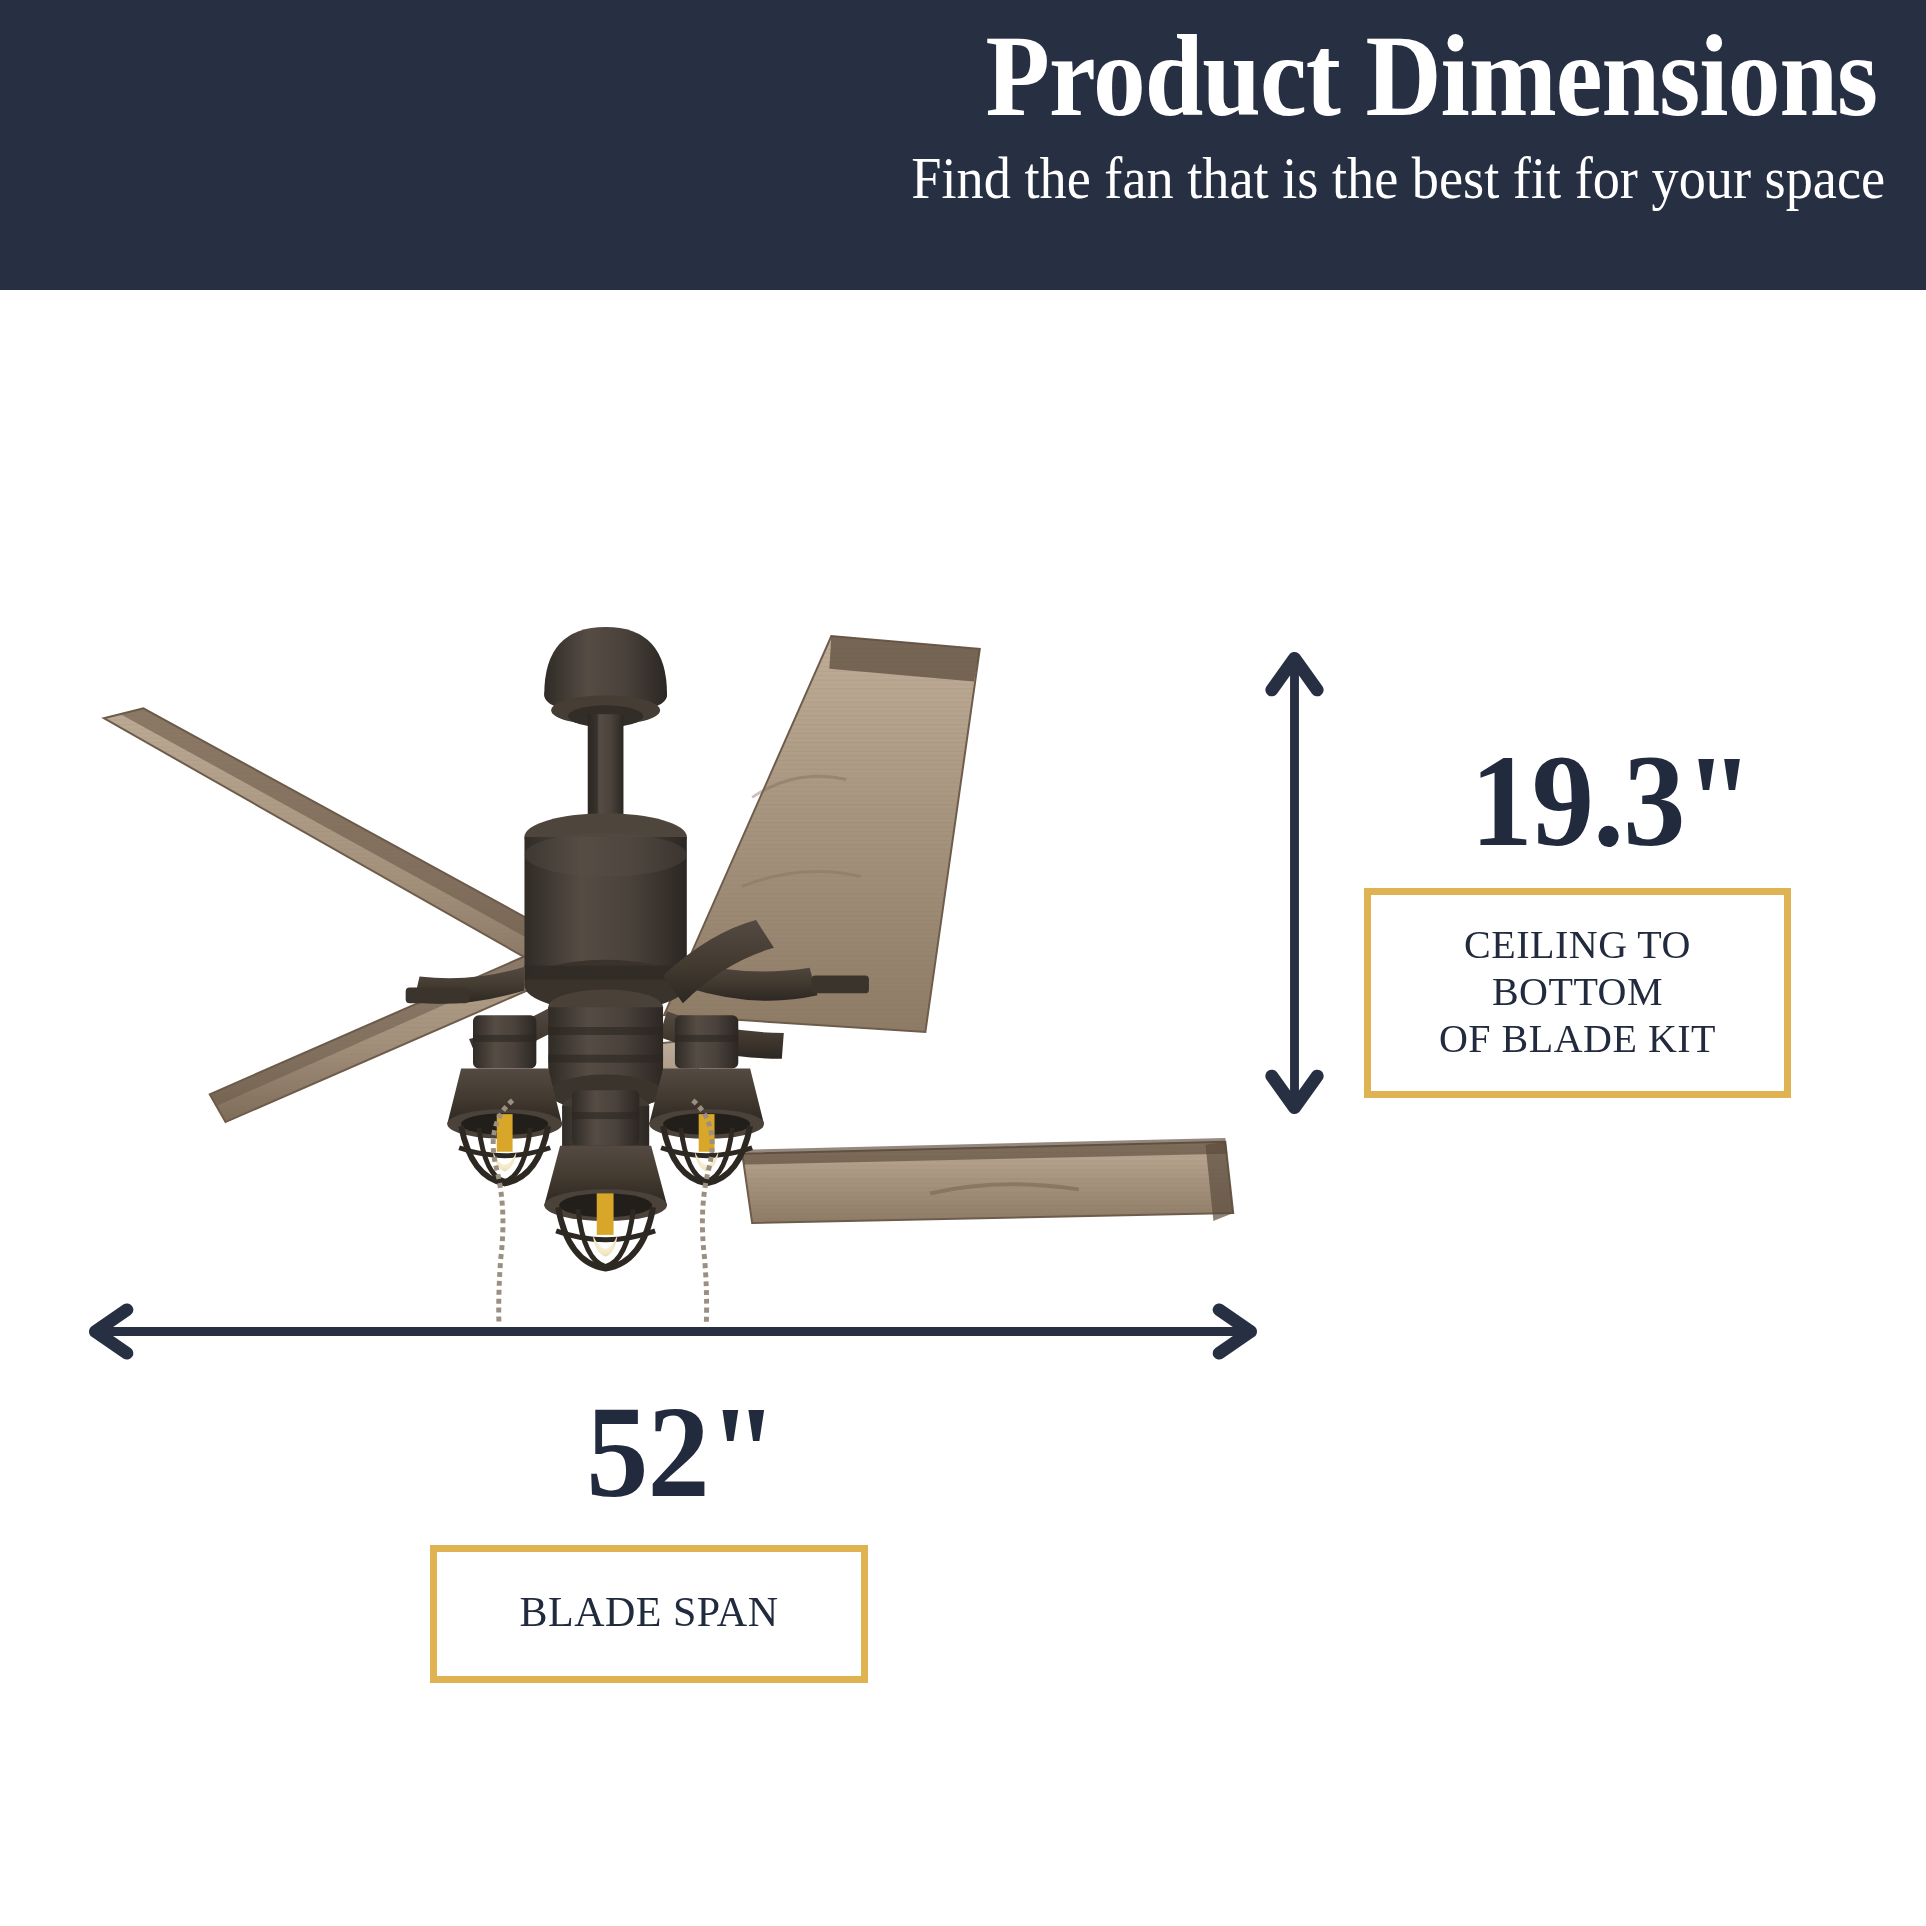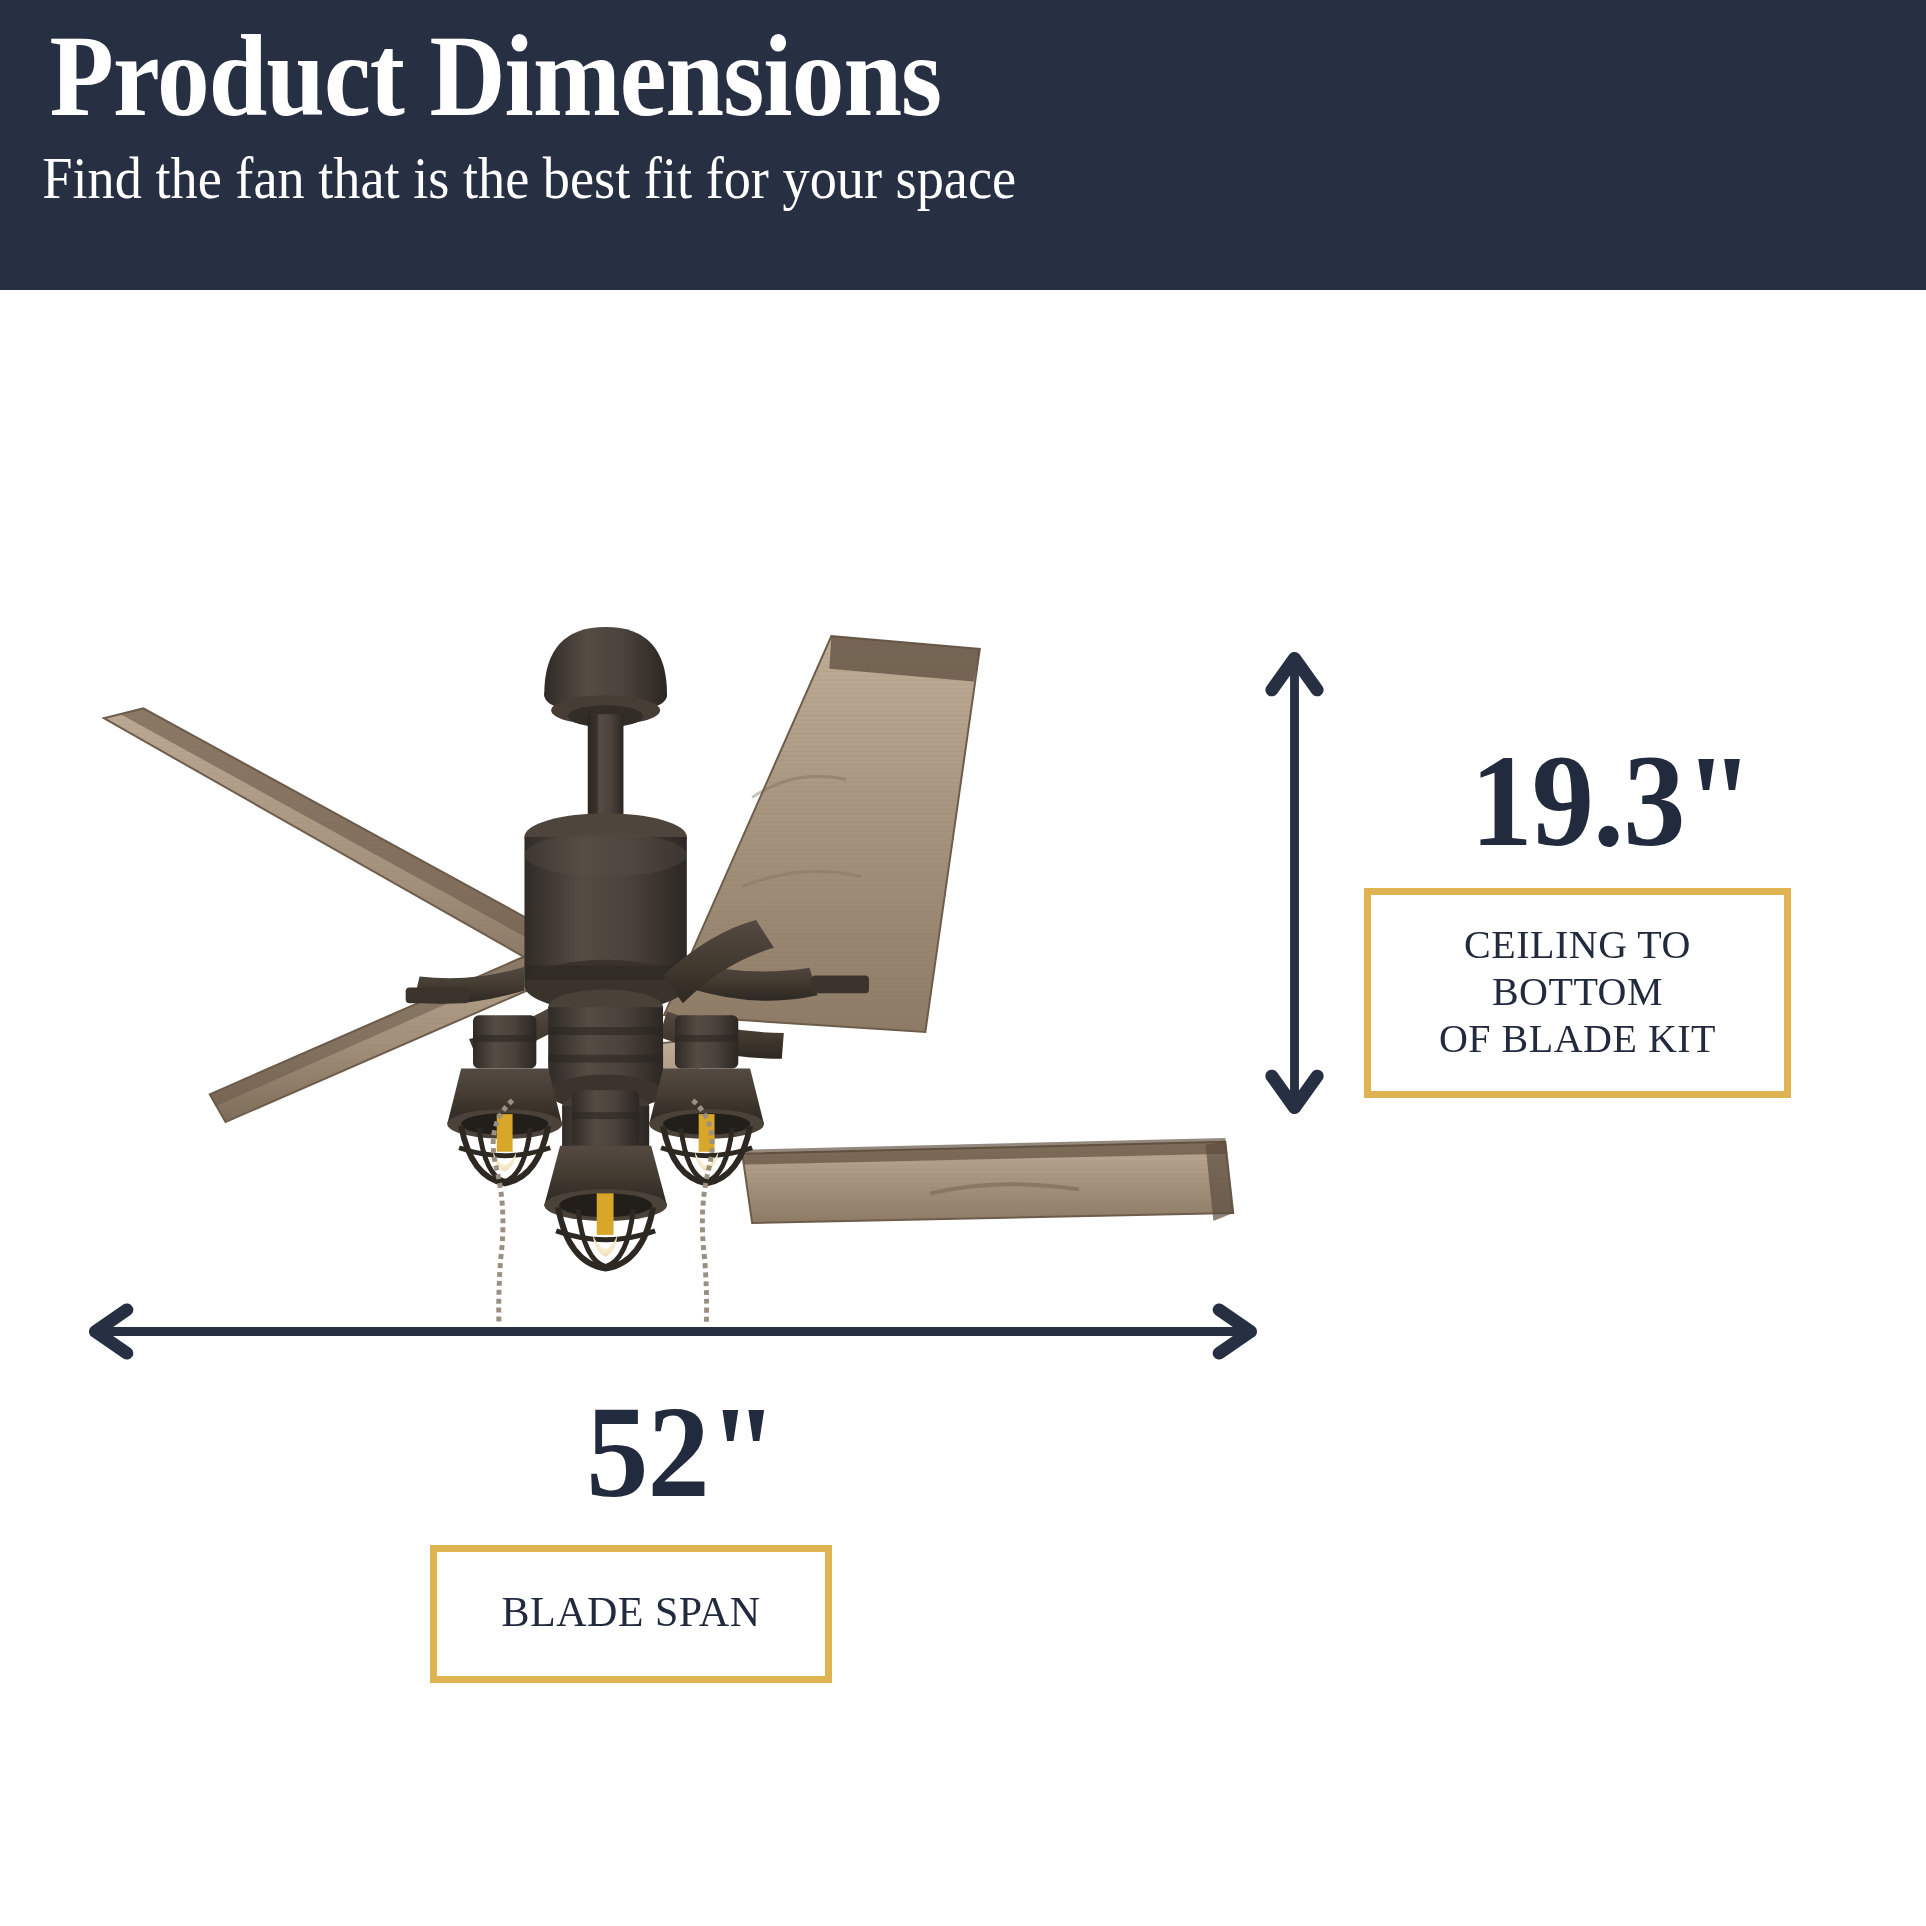--- a/index.html
+++ b/index.html
@@ -23,21 +23,21 @@
 
   
   #header-banner {
     position: absolute;
     left: 0; top: 0;
     width: 1927px;
     height: 290px;
     background: #272f42;
     display: flex;
     flex-direction: column;
-    align-items: flex-start;
+    align-items: flex-end;
     justify-content: flex-start;
     box-sizing: border-box;
     padding-top: 14px;
   }
   #header-title {
     color: #ffffff;
     font-size: 117px;
     font-weight: 700;
     letter-spacing: -1px;
     line-height: 1.06;
@@ -133,21 +133,21 @@
     text-align: center;
     letter-spacing: -1px;
     transform: scaleX(0.95);
     font-family: "Liberation Serif", "DejaVu Serif", serif;
   }
   #span-label-box {
     margin-top: 28px;
     border: 7px solid #e0b352;
     background: #ffffff;
     box-sizing: border-box;
-    width: 402px;
+    width: 438px;
     padding: 36px 10px 38px 10px;
     text-align: center;
   }
   #span-label-box .label-line {
     color: #222a3e;
     font-size: 42px;
     font-weight: 400;
     line-height: 1.18;
     letter-spacing: 0.5px;
     font-family: "Liberation Serif", "DejaVu Serif", serif;

